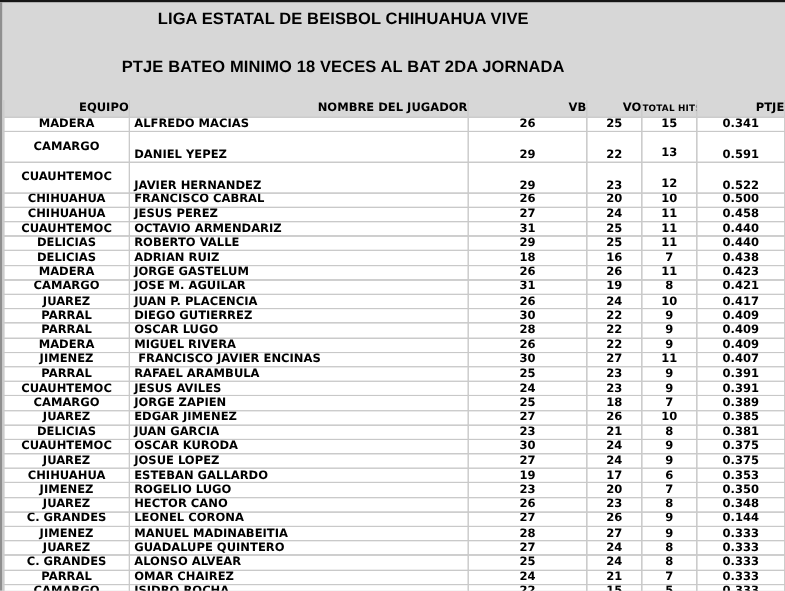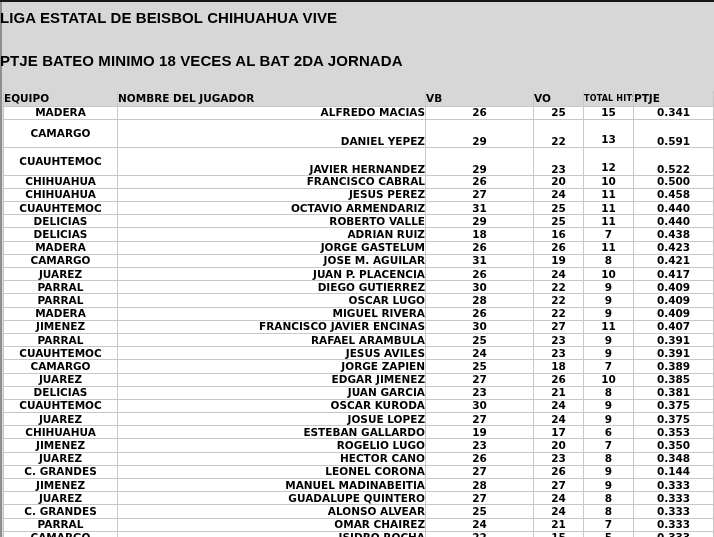--- a/index.html
+++ b/index.html
@@ -19,20 +19,21 @@
   }
   .left-edge {
     position: absolute; top: 2px; left: 0;
     width: 2px; height: 535px;
     background: #8f8f8f;
   }
   .title, .subtitle {
     position: absolute;
     left: 0;
     width: 624px;
+    text-align: center;
     font-family: "Liberation Sans", sans-serif;
     font-weight: bold;
     font-size: 15px;
     letter-spacing: 0.1px;
     white-space: nowrap;
   }
   .title { top: 9px; }
   .subtitle { top: 52px; }
 
   table.stats {
@@ -42,21 +43,21 @@
     width: 711px;
     border-collapse: collapse;
     table-layout: fixed;
   }
   thead tr { height: 15px; }
   thead th {
     padding: 0;
     font-size: 10.5px;
     font-weight: bold;
     vertical-align: middle;
-    text-align: left;
+    text-align: right;
     border-left: 1px solid #c8c8c8;
     border-right: 1px solid #c8c8c8;
     background: transparent;
     white-space: nowrap;
     overflow: hidden;
   }
   thead th.c-hits { font-size: 8px; letter-spacing: 0.2px; }
 
   tbody tr { height: 13.2px; }
   tbody tr.tall { height: 18px; }
@@ -66,21 +67,21 @@
     border: 1px solid #c8c8c8;
     font-size: 10.5px;
     font-weight: bold;
     line-height: 11px;
     vertical-align: middle;
     text-align: center;
     white-space: nowrap;
     overflow: hidden;
   }
   tbody td.c-nombre {
-    text-align: right;
+    text-align: left;
     padding-left: 4px;
     white-space: pre;
   }
   tbody tr.tall td { vertical-align: top; padding-top: 16px; }
   tbody tr.tall td.c-equipo { vertical-align: middle; padding-top: 0; }
   tbody tr.tall td.c-hits { vertical-align: bottom; padding-top: 0; padding-bottom: 2px; }
 </style>
 </head>
 <body>
 

